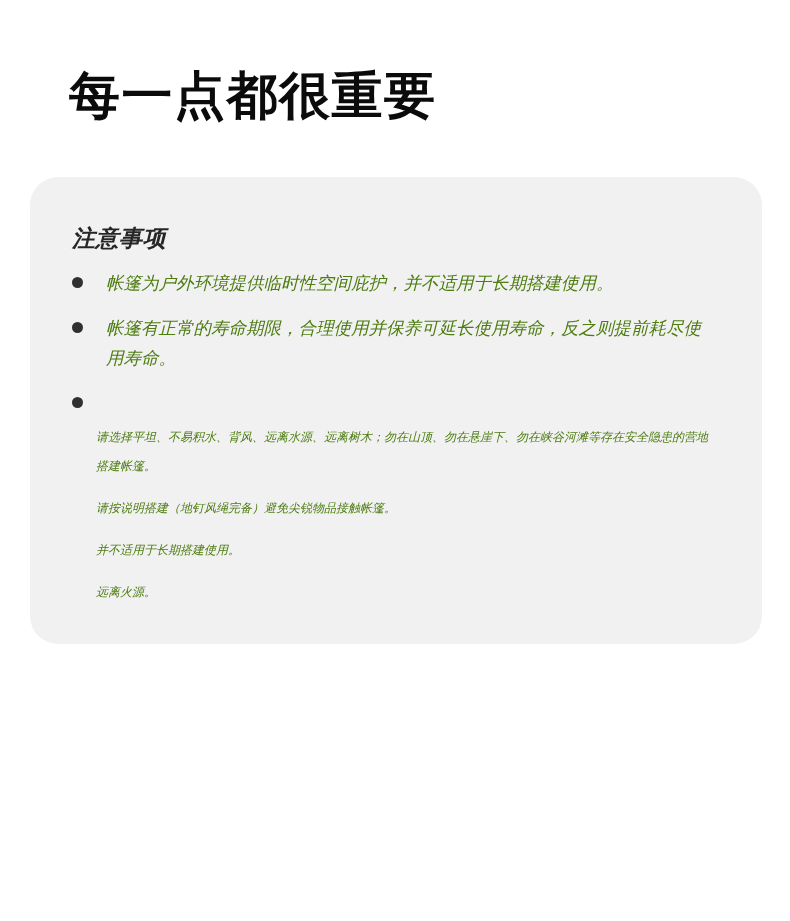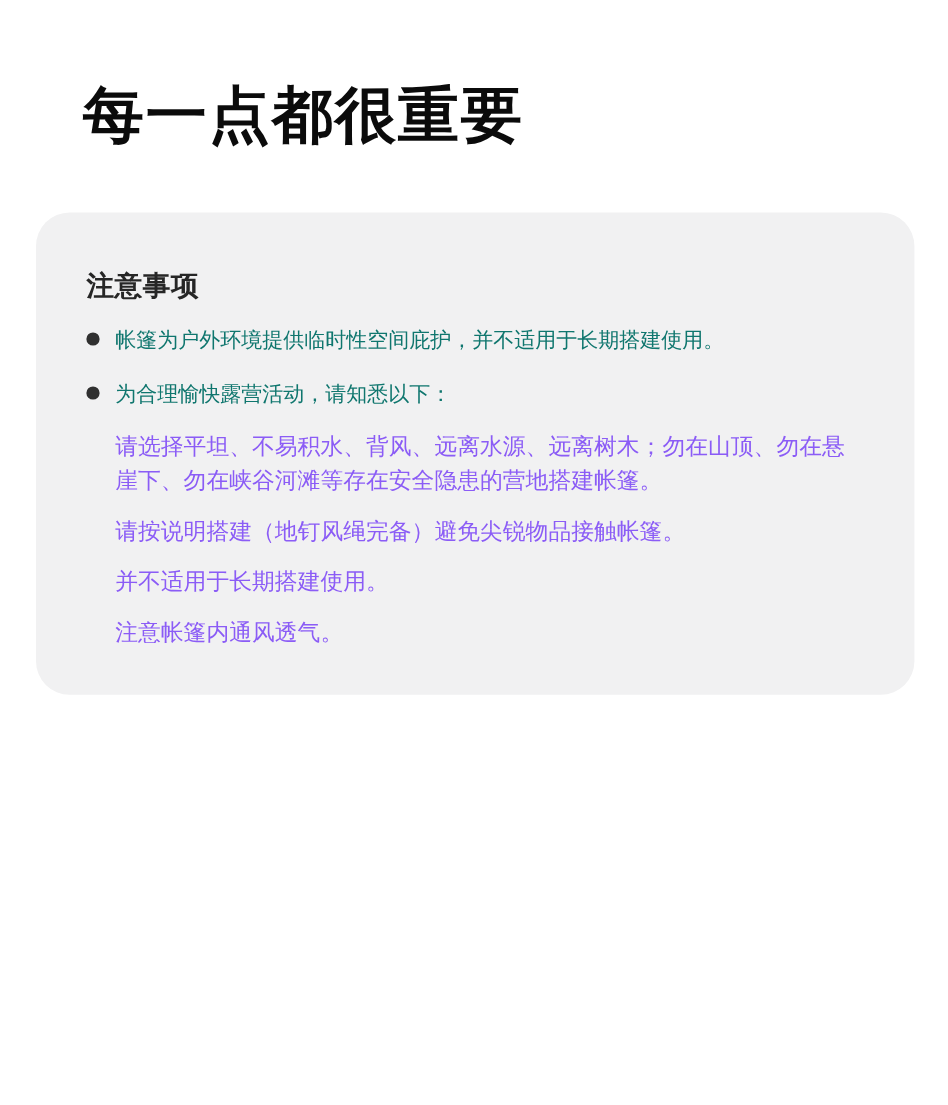--- a/index.html
+++ b/index.html
@@ -24,87 +24,91 @@
     font-weight: 800;
     color: #0b0b0b;
     letter-spacing: 1.5px;
   }
   .notice-card {
     width: 732px;
     margin: 49px 0 0 30px;
     background: #f1f1f2;
     border-radius: 28px;
     padding: 46px 44px 24px 42px;
+    font-style: italic;
   }
   .card-heading {
     margin: 0 0 15px 0;
     font-size: 23px;
     line-height: 30px;
     font-weight: 700;
     color: #262626;
     letter-spacing: 0.5px;
   }
   ul.bullet-list {
     list-style: none;
     margin: 0;
     padding: 0;
   }
   ul.bullet-list > li {
     display: flex;
     align-items: flex-start;
-    gap: 13px;
+    gap: 23px;
     margin-bottom: 15px;
     font-size: 17.5px;
     line-height: 30px;
-    color: #0f766e;
+    color: #4d7c0f;
   }
   .bullet-dot {
     flex: 0 0 auto;
     width: 11px;
     height: 11px;
     border-radius: 50%;
     background: #303030;
     margin-top: 9px;
   }
   ul.sub-list {
     list-style: none;
     margin: 7px 0 0 0;
     padding: 0 0 0 24px;
   }
   ul.sub-list > li {
     margin-bottom: 13px;
-    font-size: 19px;
+    font-size: 12px;
     line-height: 29px;
-    color: #8b5cf6;
+    color: #4d7c0f;
   }
 </style>
 </head>
 <body>
 
 <div class="page">
 
   <h1 class="page-title">每一点都很重要</h1>
 
   <section class="notice-card">
 
     <h2 class="card-heading">注意事项</h2>
 
     <ul class="bullet-list">
       <li>
         <span class="bullet-dot"></span>
         <span>帐篷为户外环境提供临时性空间庇护，并不适用于长期搭建使用。</span>
       </li>
       <li>
         <span class="bullet-dot"></span>
-        <span>为合理愉快露营活动，请知悉以下：</span>
+        <span>帐篷有正常的寿命期限，合理使用并保养可延长使用寿命，反之则提前耗尽使用寿命。</span>
+      </li>
+      <li>
+        <span class="bullet-dot"></span>
       </li>
     </ul>
 
     <ul class="sub-list">
       <li>请选择平坦、不易积水、背风、远离水源、远离树木；勿在山顶、勿在悬崖下、勿在峡谷河滩等存在安全隐患的营地搭建帐篷。</li>
       <li>请按说明搭建（地钉风绳完备）避免尖锐物品接触帐篷。</li>
       <li>并不适用于长期搭建使用。</li>
-      <li>注意帐篷内通风透气。</li>
+      <li>远离火源。</li>
     </ul>
 
   </section>
 
 </div>
 
 </body></html>

